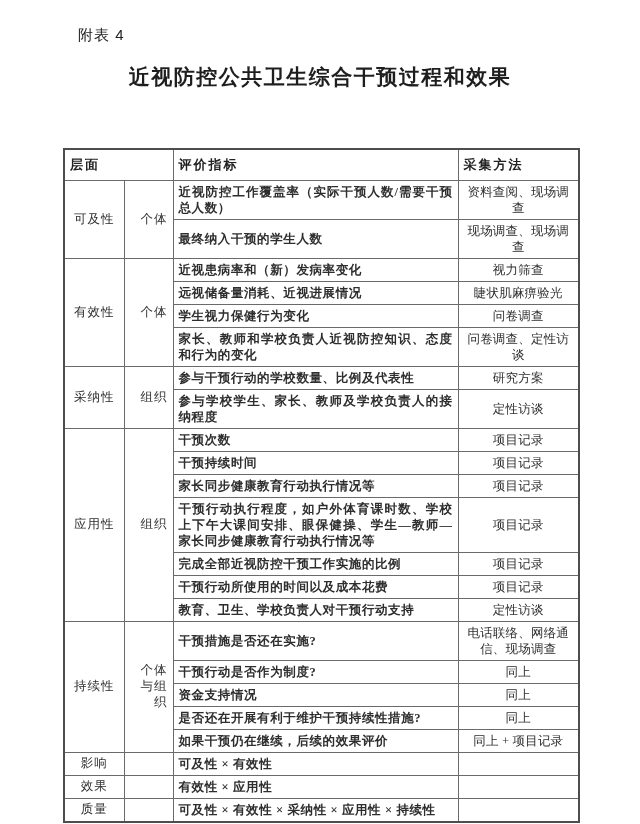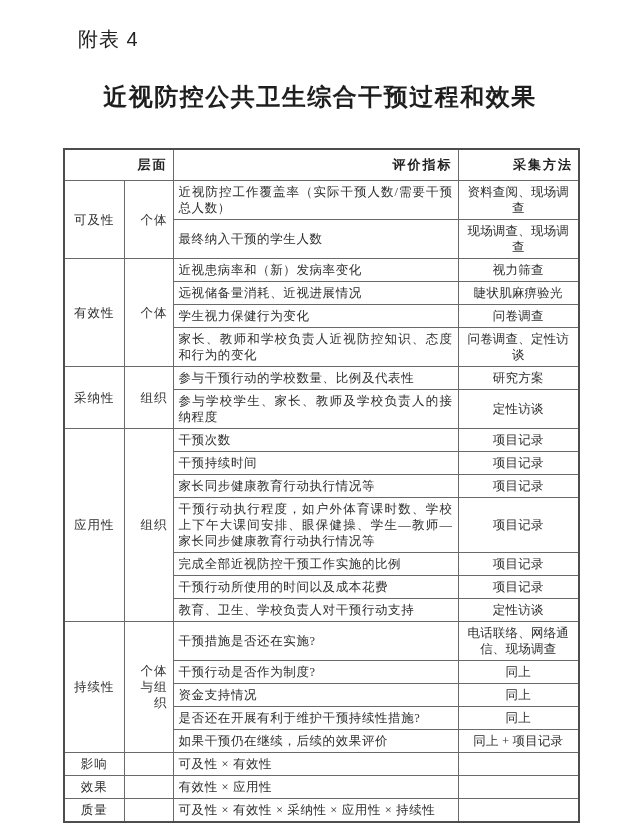--- a/index.html
+++ b/index.html
@@ -13,37 +13,36 @@
     position: relative;
     color: #2b2b2b;
     font-family: "Liberation Serif", serif;
     overflow: hidden;
   }
   .appendix-label {
     position: absolute;
     left: 78px;
     top: 26px;
     font-family: "Liberation Sans", sans-serif;
-    font-size: 20px;
+    font-size: 15px;
     font-weight: 500;
     color: #222;
     letter-spacing: 1px;
   }
   .doc-title {
     position: absolute;
     top: 60px;
     left: 0;
     width: 640px;
     text-align: center;
     font-weight: bold;
-    font-size: 24px;
+    font-size: 21px;
     line-height: 35px;
     color: #1e1e1e;
     letter-spacing: 1.5px;
-    margin-top: 20px;
   }
   table.main-table {
     position: absolute;
     left: 63px;
     top: 148px;
     width: 515px;
     border-collapse: collapse;
     table-layout: fixed;
     font-size: 12.5px;
     color: #2e2e2e;
@@ -53,36 +52,38 @@
     line-height: 16px;
     vertical-align: middle;
     padding: 3px 5px;
     word-break: break-all;
   }
   table.main-table {
     border: 2px solid #4d4d4d;
   }
   th.h-cell {
     font-weight: bold;
-    text-align: right;
+    text-align: left;
     height: 24px;
     font-size: 13px;
     letter-spacing: 2px;
     color: #222;
   }
   td.cat, td.subcat {
     text-align: center;
     letter-spacing: 1px;
     padding: 3px 2px;
+    font-family: Liberation Mono, monospace;
   }
   td.subcat { padding: 3px 8px; text-align: right; }
   td.ind, td.formula {
     text-align: justify;
     padding: 3.5px 6px 3.5px 7px;
     letter-spacing: 0.6px;
+    font-weight: bold;
   }
   td.method {
     text-align: center;
     padding: 3.5px 2px;
     letter-spacing: 0.2px;
   }
 </style>
 </head>
 <body>
 

